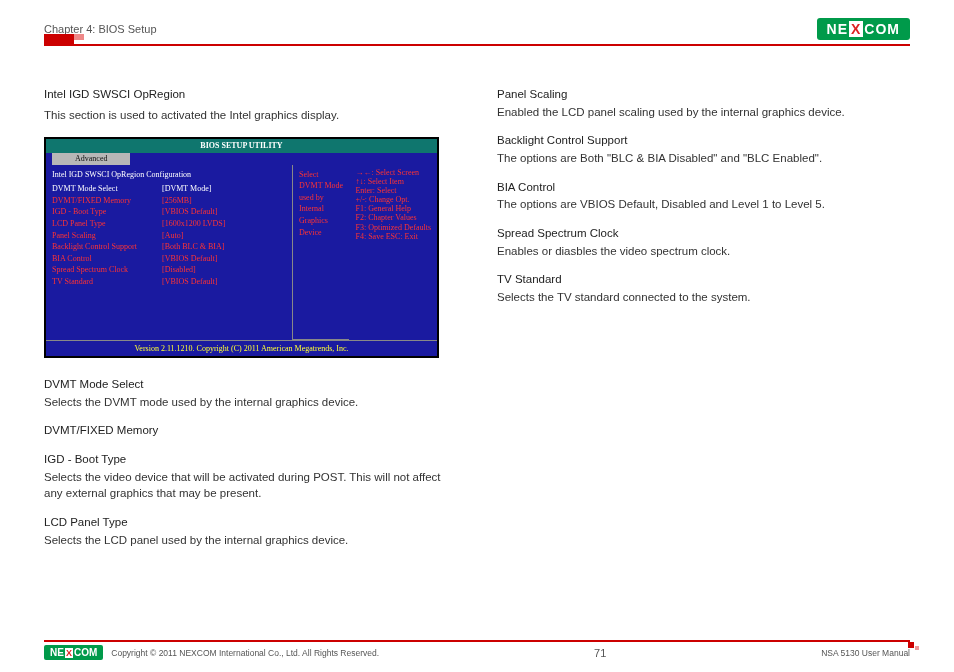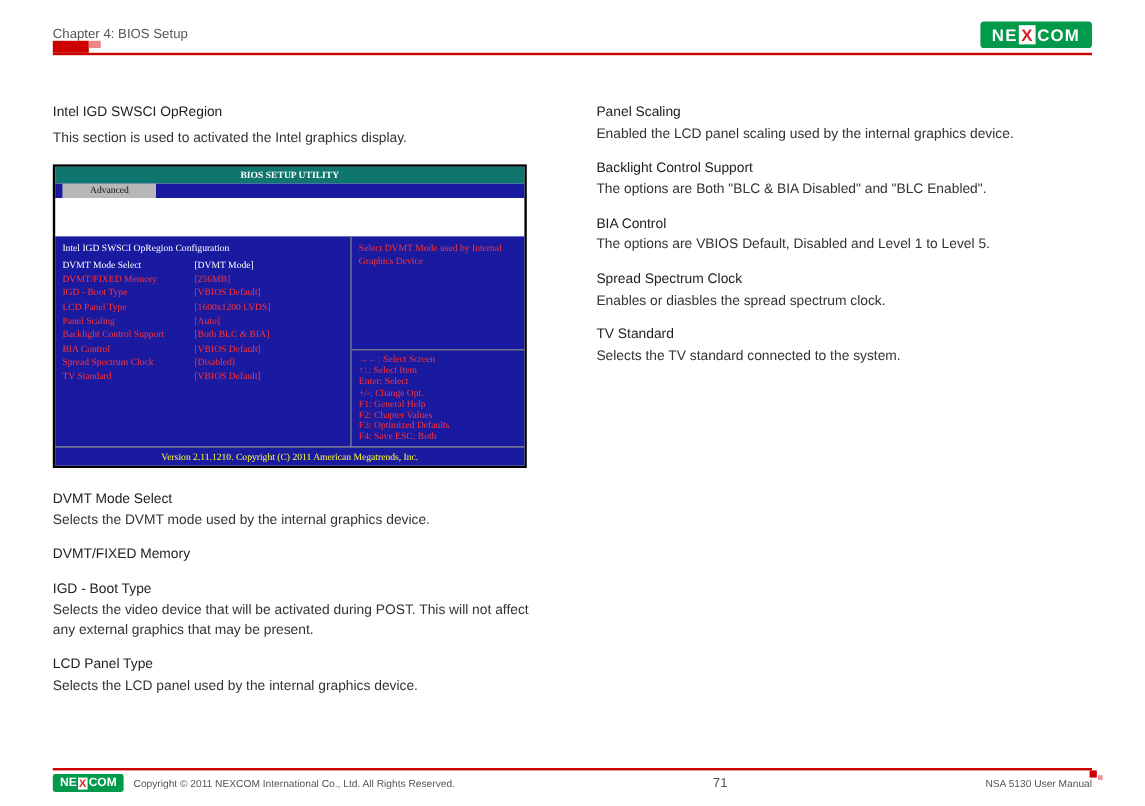--- a/index.html
+++ b/index.html
@@ -14,28 +14,28 @@
   .columns { display: flex; gap: 40px; margin-top: 40px; }
   .col { flex: 1; font-size: 11.5px; line-height: 1.45; }
   .h-sub { font-weight: normal; color: #222; margin-bottom: 4px; }
   .para { margin-bottom: 14px; }
   .sec { margin-bottom: 12px; }
   .sec .h-sub { margin-bottom: 1px; }
   .bios { border: 2px solid #000; margin: 14px 0 18px 0; width: 395px; font-family: 'Times New Roman', serif; font-size: 8px; }
   .bios-title { background: #0f766e; color: #fff; text-align: center; font-weight: bold; padding: 1px 0; font-size: 8px; }
   .bios-tabs { background: #1a1aa0; padding: 0 6px; }
   .bios-tab { display: inline-block; background: #b7b7b7; color: #111; padding: 0 23px; font-size: 8px; font-family: Liberation Serif, serif; }
-  .bios-body { display: flex; background: #1a1aa0; color: #fff; height: 175px; margin-top: 32px; }
+  .bios-body { display: flex; background: #1a1aa0; color: #fff; height: 175px; }
   .bios-left { flex: 1.3; border-right: 1px solid #888; padding: 4px 6px; }
   .bios-left-title { color: #fff; font-size: 8px; margin-bottom: 3px; }
   .opt-row { display: flex; }
   .opt-label { width: 110px; color: #f33; }
   .opt-val { color: #f33; }
   .opt-row.first .opt-label, .opt-row.first .opt-val { color: #fff; }
-  .bios-right { flex: 0.8; display: flex; flex-direction: column; }
+  .bios-right { flex: 0.8; display: flex; }
   .bios-help { flex: 1; border-bottom: 1px solid #888; padding: 4px 6px; color: #f33; }
   .bios-keys { padding: 3px 6px; color: #f33; line-height: 1.15; }
   .bios-ver { background: #1a1aa0; color: #ff3; text-align: center; padding: 2px 0; font-size: 8px; border-top: 1px solid #888; }
   .footer { position: absolute; bottom: 12px; left: 44px; right: 44px; }
   .hr-bot { height: 2px; background: #c00; margin-bottom: 3px; }
   .foot-row { display: flex; justify-content: space-between; align-items: center; font-size: 8.5px; color: #555; }
   .foot-logo { background: #009a4a; color: #fff; font-weight: bold; padding: 2px 6px; border-radius: 2px; font-size: 10px; display: inline-flex; align-items: center; }
   .foot-logo .x { background: #fff; color: #d22; padding: 0 1px; margin: 0 1px; font-size: 9px; }
   .sq { position: absolute; right: 40px; bottom: 24px; width: 6px; height: 6px; background: #c00; }
   .sq2 { position: absolute; right: 35px; bottom: 22px; width: 4px; height: 4px; background: #e99; }
@@ -109,21 +109,21 @@
           <div class="bios-right">
             <div class="bios-help">Select DVMT Mode used by Internal Graphics Device</div>
             <div class="bios-keys" id="bios-keys">
                 <div>→←:   Select Screen</div>
                 <div>↑↓:    Select Item</div>
                 <div>Enter: Select</div>
                 <div>+/-:   Change Opt.</div>
                 <div>F1:    General Help</div>
                 <div>F2:    Chapter Values</div>
                 <div>F3:    Optimized Defaults</div>
-                <div>F4:    Save   ESC: Both</div>
+                <div>F4:    Save   ESC: Exit</div>
               </div>
           </div>
         </div>
         <div class="bios-ver">Version 2.11.1210. Copyright (C) 2011 American Megatrends, Inc.</div>
       </div>
 
       <div id="left-sections">
           <div class="sec">
             <div class="h-sub">DVMT Mode Select</div>
             <div>Selects the DVMT mode used by the internal graphics device.</div>
@@ -151,21 +151,21 @@
           <div class="sec">
             <div class="h-sub">Backlight Control Support</div>
             <div>The options are Both "BLC &amp; BIA Disabled" and "BLC Enabled".</div>
           </div>
           <div class="sec">
             <div class="h-sub">BIA Control</div>
             <div>The options are VBIOS Default, Disabled and Level 1 to Level 5.</div>
           </div>
           <div class="sec">
             <div class="h-sub">Spread Spectrum Clock</div>
-            <div>Enables or diasbles the spread spectrum clock.</div>
+            <div>Enables or diasbles the video spectrum clock.</div>
           </div>
           <div class="sec">
             <div class="h-sub">TV Standard</div>
             <div>Selects the TV standard connected to the system.</div>
           </div>
         </div>
     </div>
   </div>
 </div>
 

